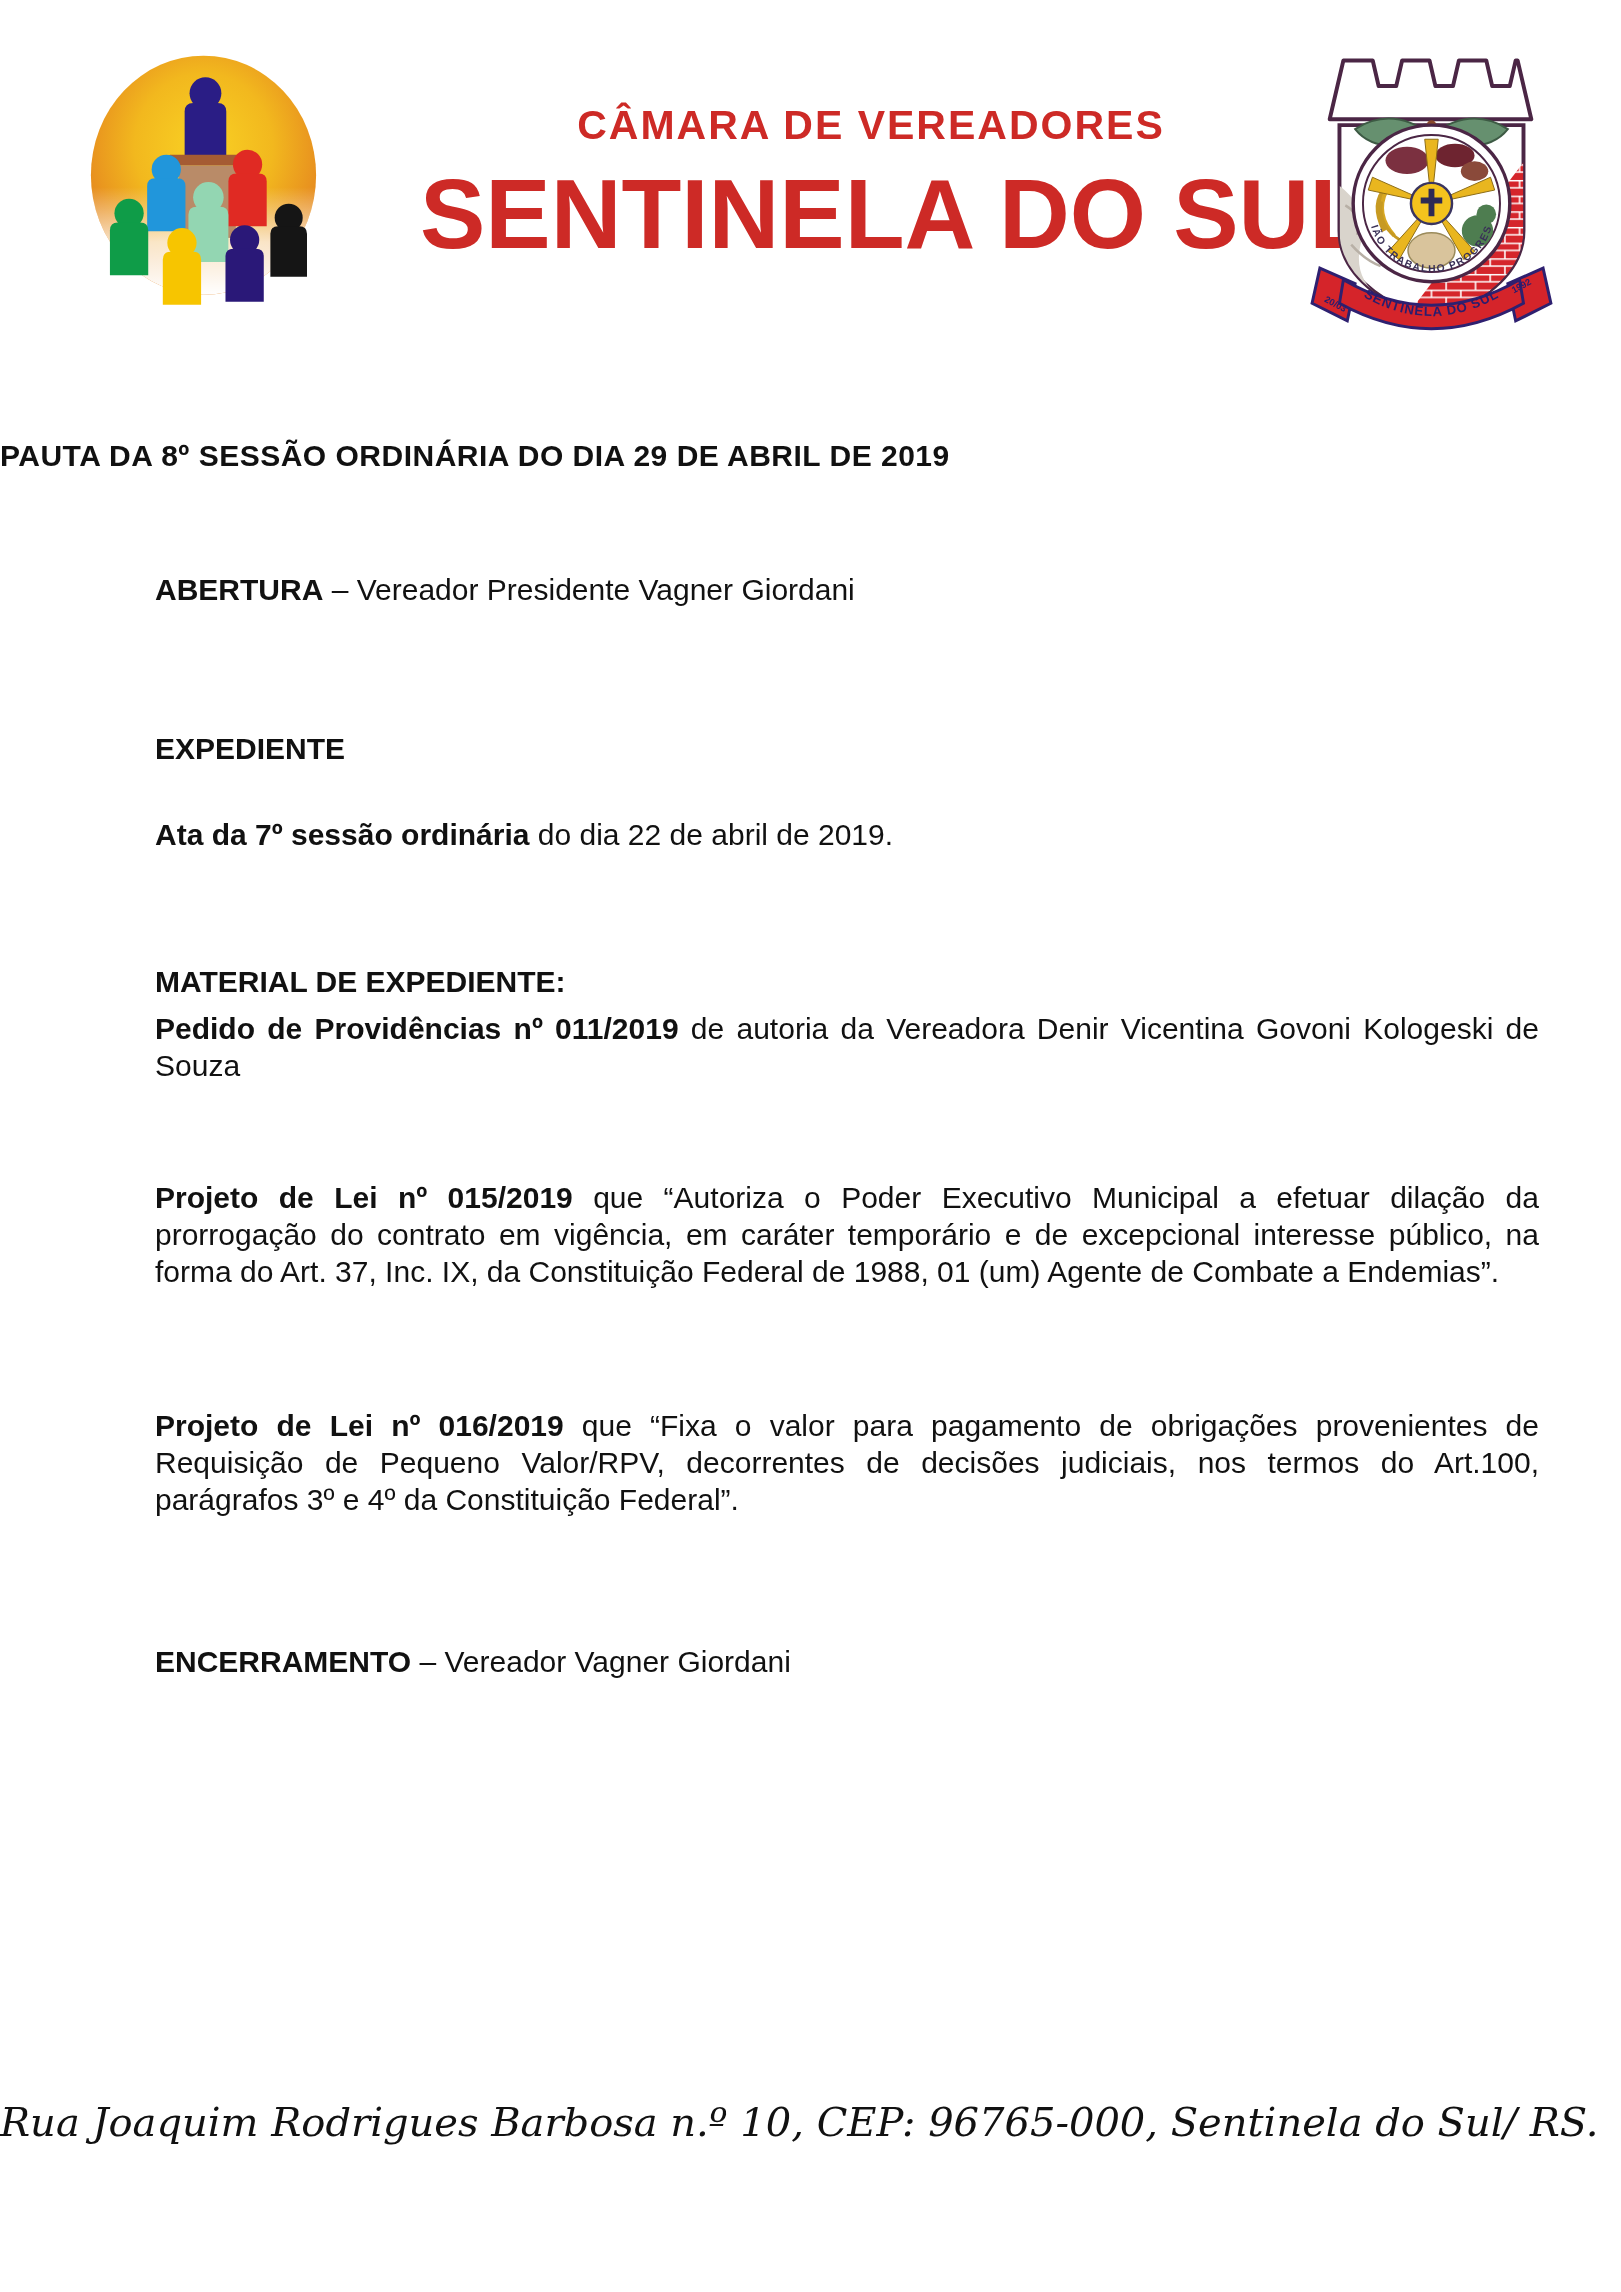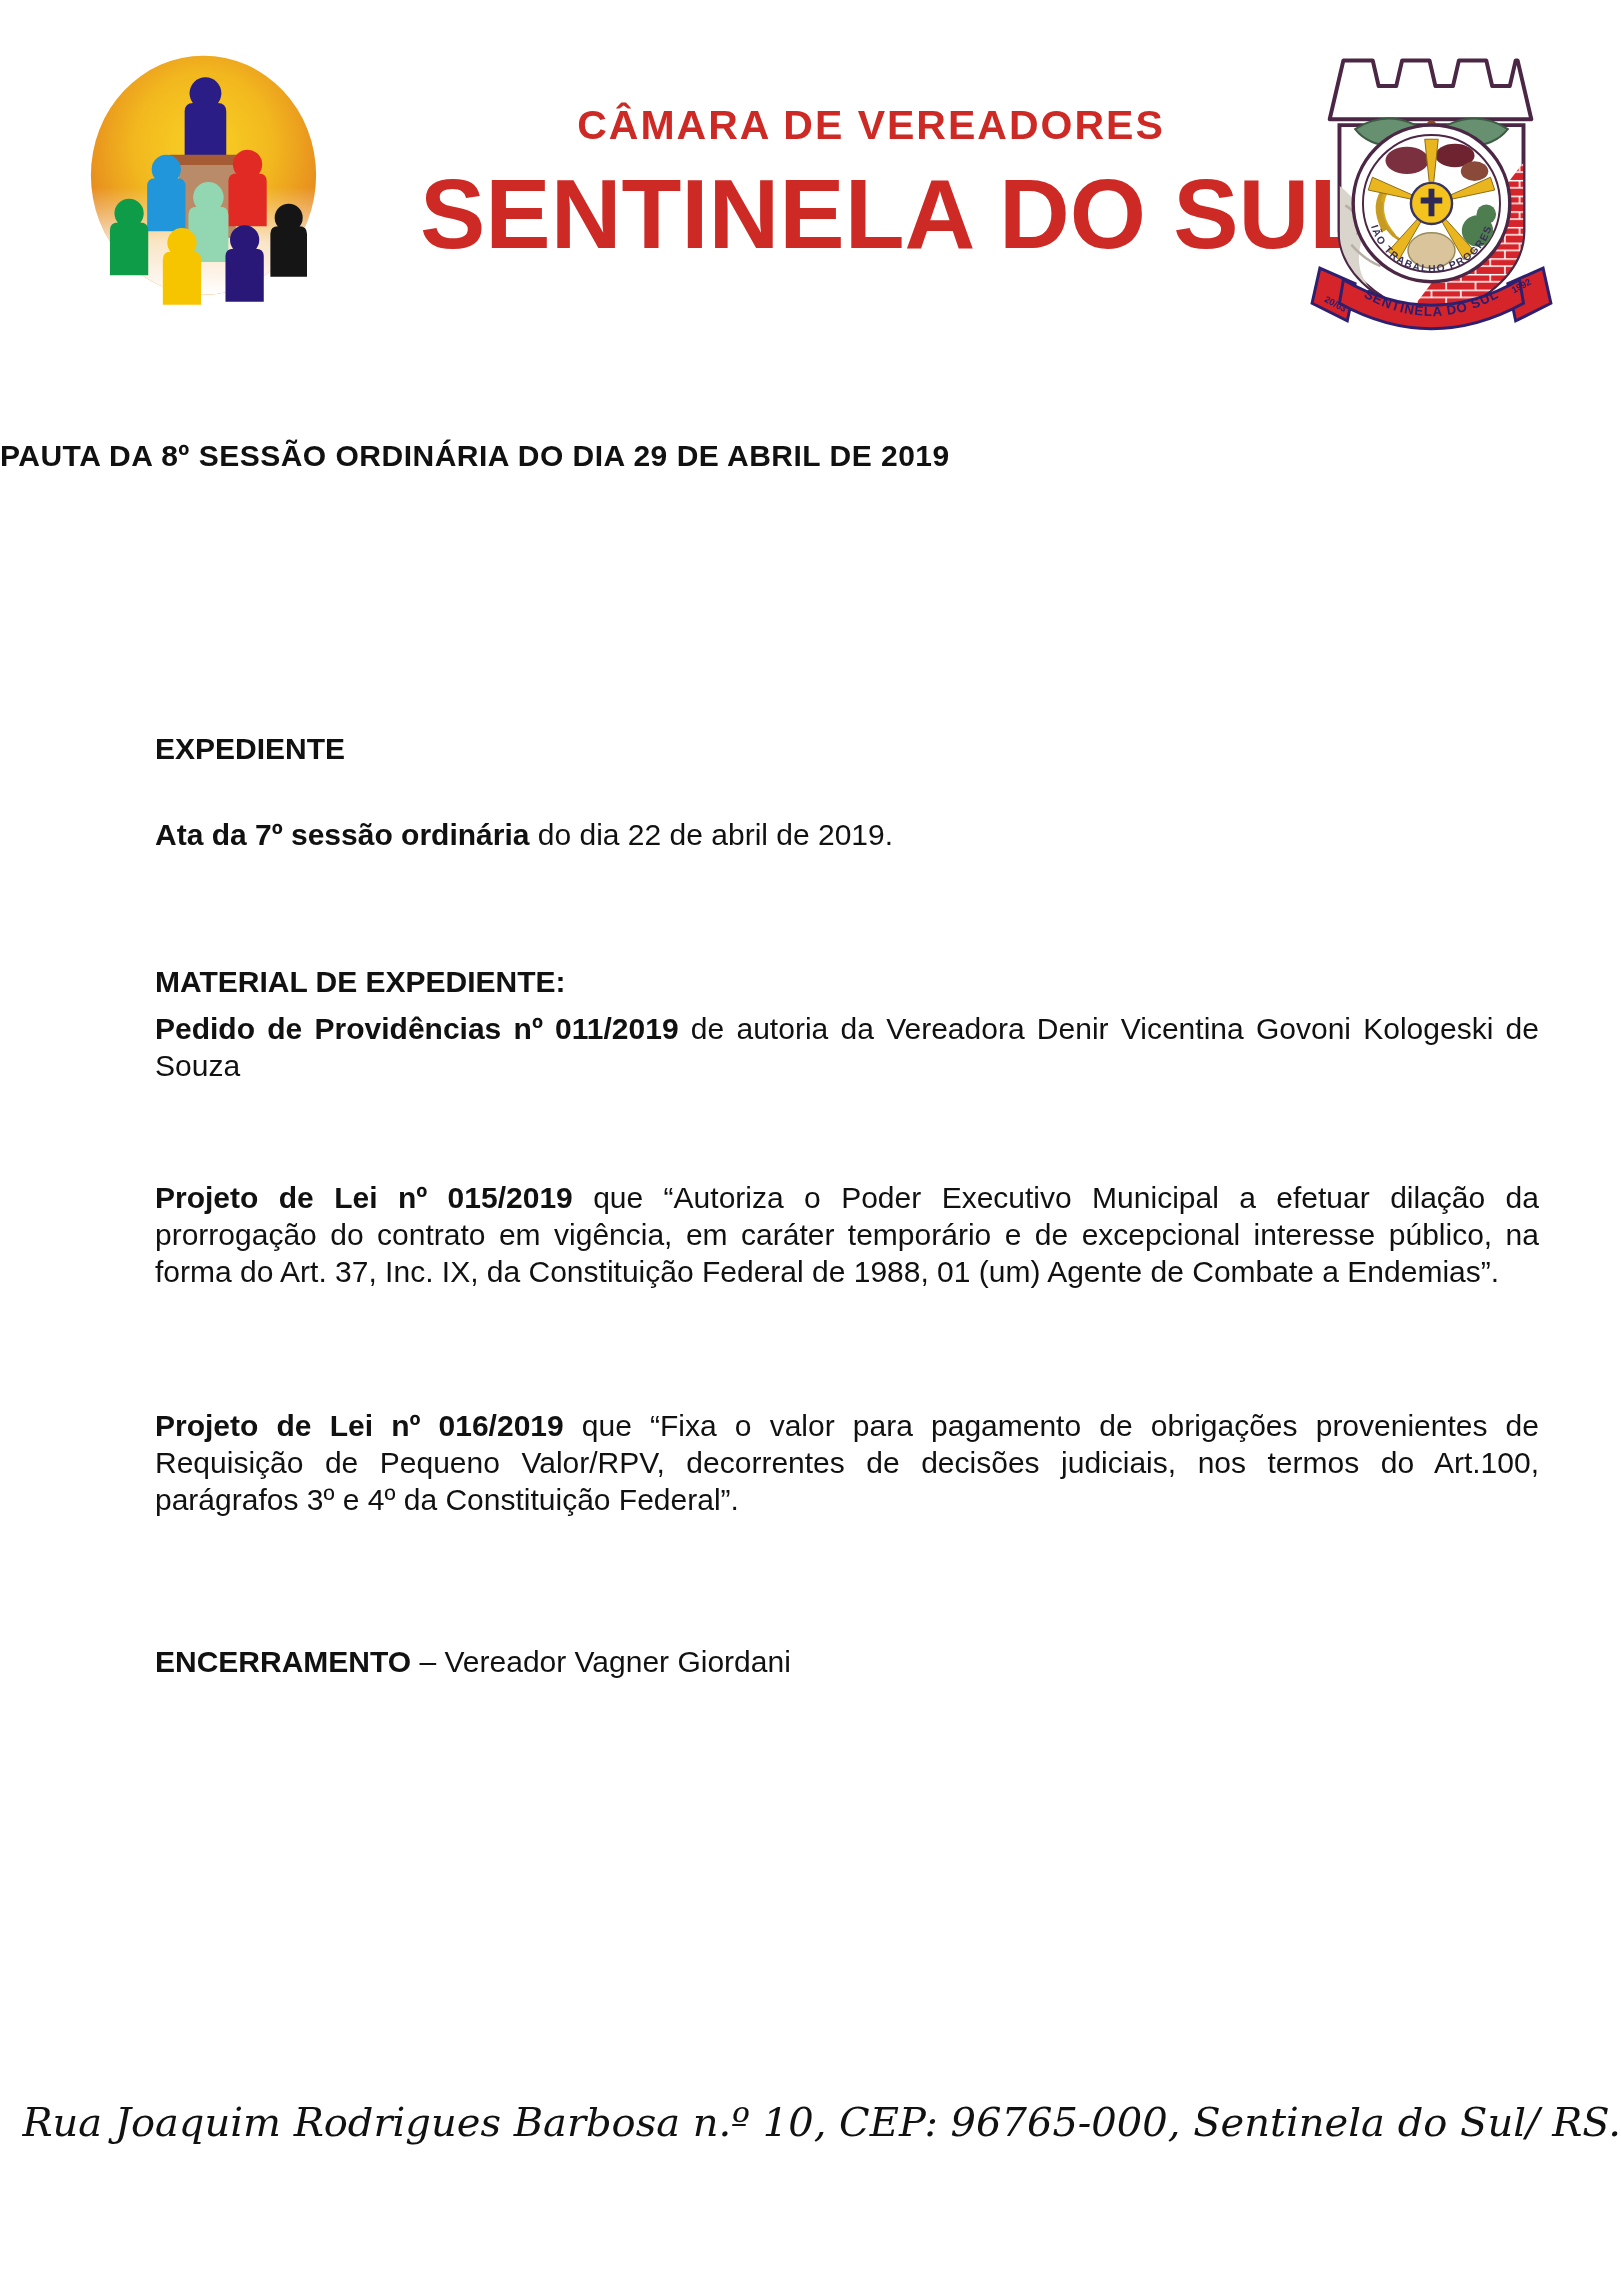--- a/index.html
+++ b/index.html
@@ -32,21 +32,21 @@
   
   .blk{position:absolute;left:155px;right:82px;font-size:30px;line-height:37px;}
   .just{text-align:justify;}
   .b{font-weight:bold;}
   .title{
     position:absolute;left:0;right:0;
     font-size:30px;font-weight:bold;letter-spacing:0.5px;
   }
   
   .foot{
-    position:absolute;left:0;right:0;text-align:right;
+    position:absolute;left:0;right:0;text-align:left;
     font-family:"DejaVu Serif", serif;
     font-style:italic;font-size:40px;line-height:57px;color:#111;
   }
 </style>
 </head>
 <body>
 
 <div class="page">
 
   <svg class="logo" viewBox="0 0 240 292" aria-hidden="true">
@@ -155,20 +155,23 @@
       <text font-family="Liberation Sans, sans-serif" font-size="13.5" font-weight="bold" letter-spacing="1" fill="#2A1D6E">
         <textPath href="#ribArc" startOffset="50%" text-anchor="middle">SENTINELA DO SUL</textPath>
       </text>
       <text x="18" y="268" font-family="Liberation Sans, sans-serif" font-size="9.5" font-weight="bold" fill="#2A1D6E" transform="rotate(28 18 268)">20/03</text>
       <text x="212" y="260" font-family="Liberation Sans, sans-serif" font-size="9.5" font-weight="bold" fill="#2A1D6E" transform="rotate(-28 212 260)">1992</text>
     </g>
   </svg>
 
   <div class="title" style="top:439px">PAUTA DA 8º SESSÃO ORDINÁRIA DO DIA 29 DE ABRIL DE 2019</div>
 
+  <div class="blk" style="top:571px">
+    <span class="b">ABERTURA</span><span> – Vereador Presidente Vagner Giordani</span>
+  </div>
 
   <div class="blk b" style="top:730px">EXPEDIENTE</div>
 
   <div class="blk" style="top:816px">
     <span class="b">Ata da 7º sessão ordinária</span><span> do dia 22 de abril de 2019.</span>
   </div>
 
   <div class="blk b" style="top:963px">MATERIAL DE EXPEDIENTE:</div>
 
   <div class="blk just" style="top:1010px">

